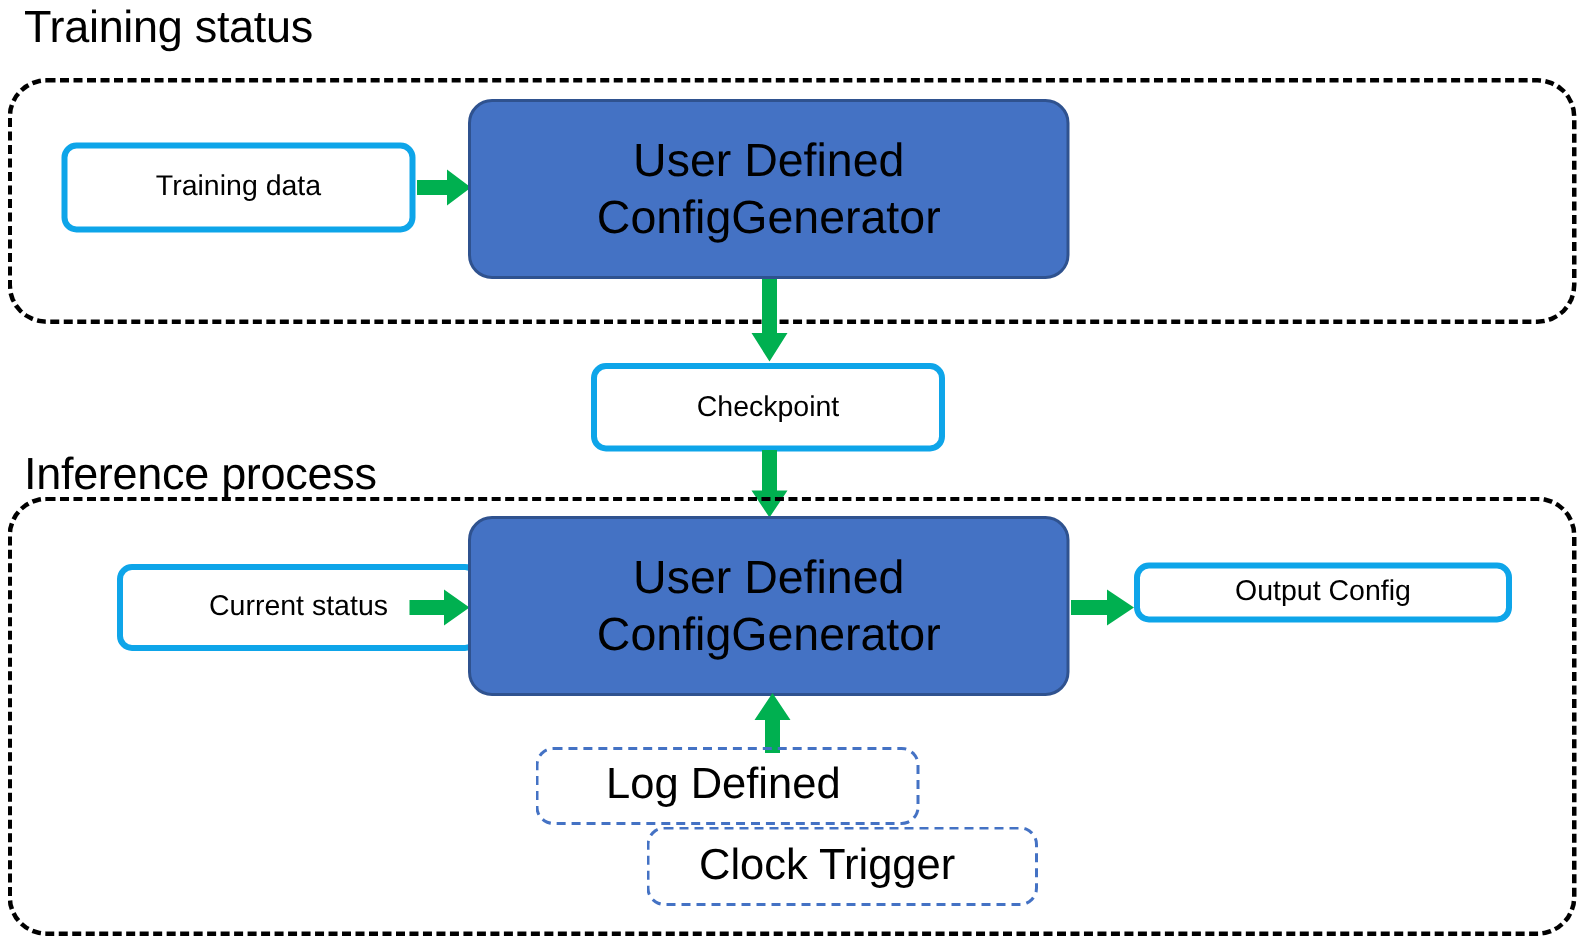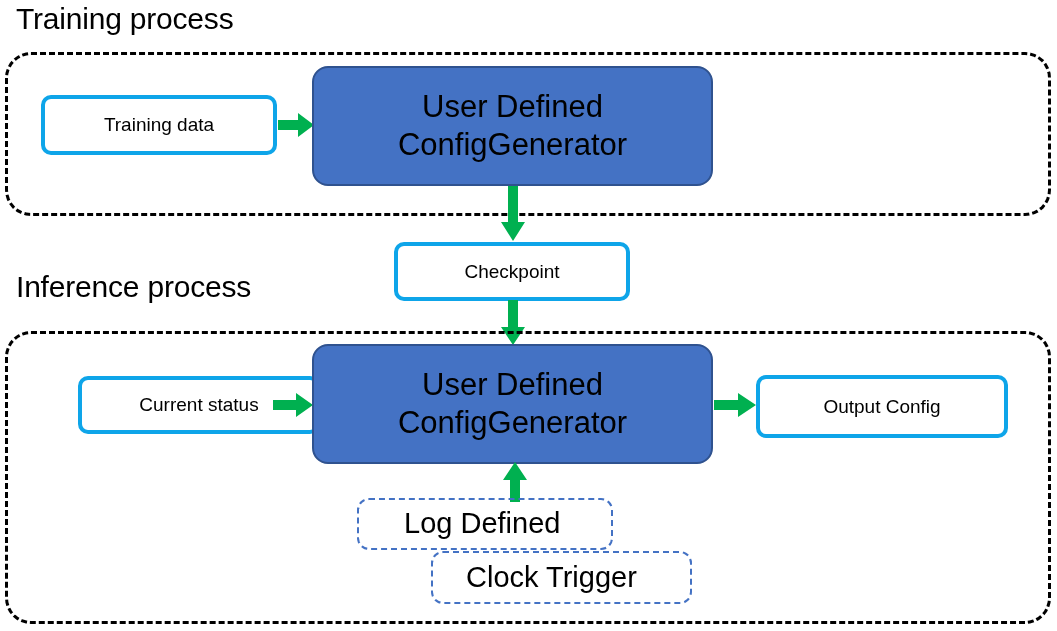--- a/index.html
+++ b/index.html
@@ -89,21 +89,21 @@
 
   
   .arrow { position: absolute; }
   .arrow svg { display: block; overflow: visible; }
 </style>
 </head>
 <body>
 
 <div id="canvas">
 
-  <div class="section-title" style="left:16px; top:2px;">Training process</div>
+  <div class="section-title" style="left:16px; top:2px;">Training status</div>
 
   <div class="group-box" style="left:5px; top:52px; width:1046px; height:164px;"></div>
 
   <div class="node-plain" style="left:41px; top:95px; width:236px; height:60px;">Training data</div>
 
   <div class="arrow" style="left:278px; top:110px;">
     <svg width="38" height="30" viewBox="0 0 38 30" aria-hidden="true">
       <path d="M0,10 L20,10 L20,3 L36,15 L20,27 L20,20 L0,20 Z" fill="#00B050"></path>
     </svg>
   </div>
@@ -122,21 +122,21 @@
   </div>
 
   <div class="node-plain" style="left:394px; top:242px; width:236px; height:59px;text-align:right;">Checkpoint</div>
 
   <div class="arrow" style="left:498px; top:300px;">
     <svg width="30" height="48" viewBox="0 0 30 48" aria-hidden="true">
       <path d="M10,0 L20,0 L20,27 L27,27 L15,45 L3,27 L10,27 Z" fill="#00B050"></path>
     </svg>
   </div>
 
-  <div class="section-title" style="left:16px; top:270px;">Inference process</div>
+  <div class="section-title" style="left:16px; top:300px;">Inference process</div>
 
   <div class="group-box" style="left:5px; top:331px; width:1046px; height:293px;"></div>
 
   <div class="node-plain" style="left:30px; top:376px; width:242px; height:58px;margin-left:48px;">Current status</div>
 
   <div class="arrow" style="left:273px; top:390px;">
     <svg width="42" height="30" viewBox="0 0 42 30" aria-hidden="true">
       <path d="M0,10 L23,10 L23,3 L40,15 L23,27 L23,20 L0,20 Z" fill="#00B050"></path>
     </svg>
   </div>
@@ -147,21 +147,21 @@
       <span>ConfigGenerator</span>
     </div>
   </div>
 
   <div class="arrow" style="left:714px; top:390px;">
     <svg width="44" height="30" viewBox="0 0 44 30" aria-hidden="true">
       <path d="M0,10 L24,10 L24,3 L42,15 L24,27 L24,20 L0,20 Z" fill="#00B050"></path>
     </svg>
   </div>
 
-  <div class="node-plain" style="left:756px; top:375px; width:252px; height:63px;">Output Config</div>
+  <div class="node-plain" style="left:756px; top:375px; width:252px; height:40px;">Output Config</div>
 
   <div class="arrow" style="left:500px; top:462px;">
     <svg width="30" height="42" viewBox="0 0 30 42" aria-hidden="true">
       <path d="M15,0 L27,18 L20,18 L20,40 L10,40 L10,18 L3,18 Z" fill="#00B050"></path>
     </svg>
   </div>
 
   <div class="node-trigger transparent-bg" style="left:357px; top:498px; width:256px; height:52px; z-index:1;
               justify-content:flex-start; padding-left:45px;">Log Defined</div>
 

